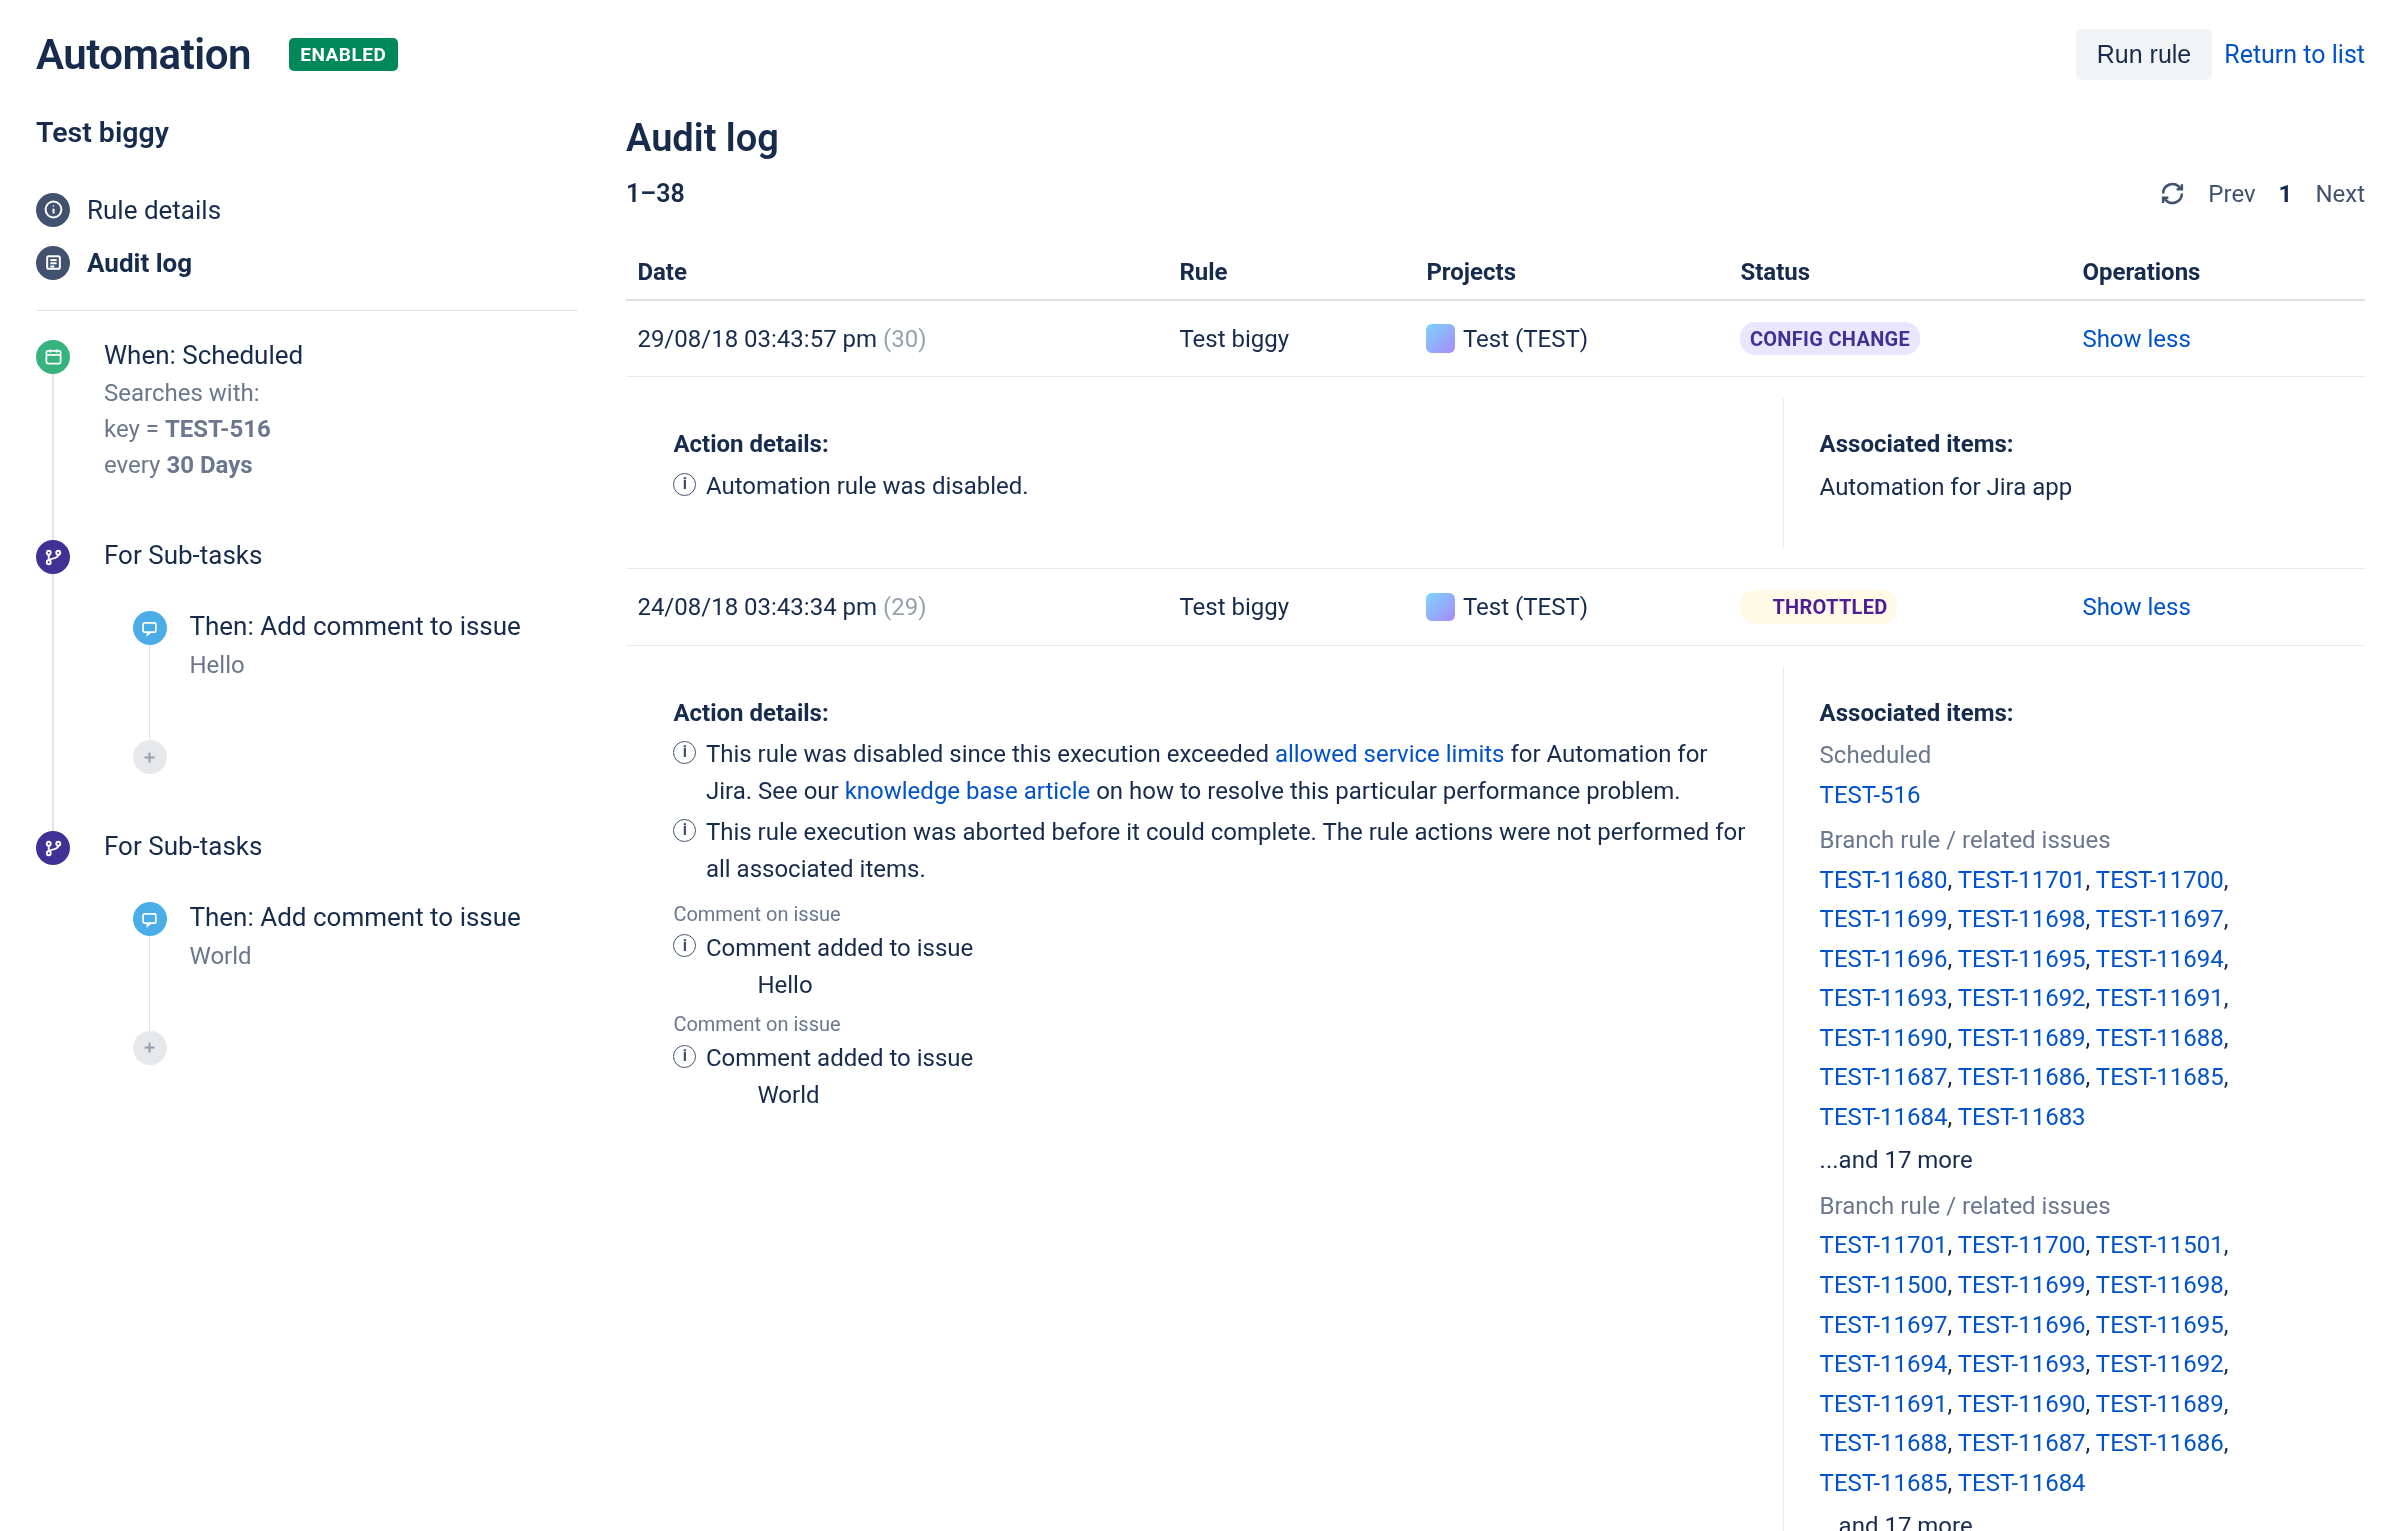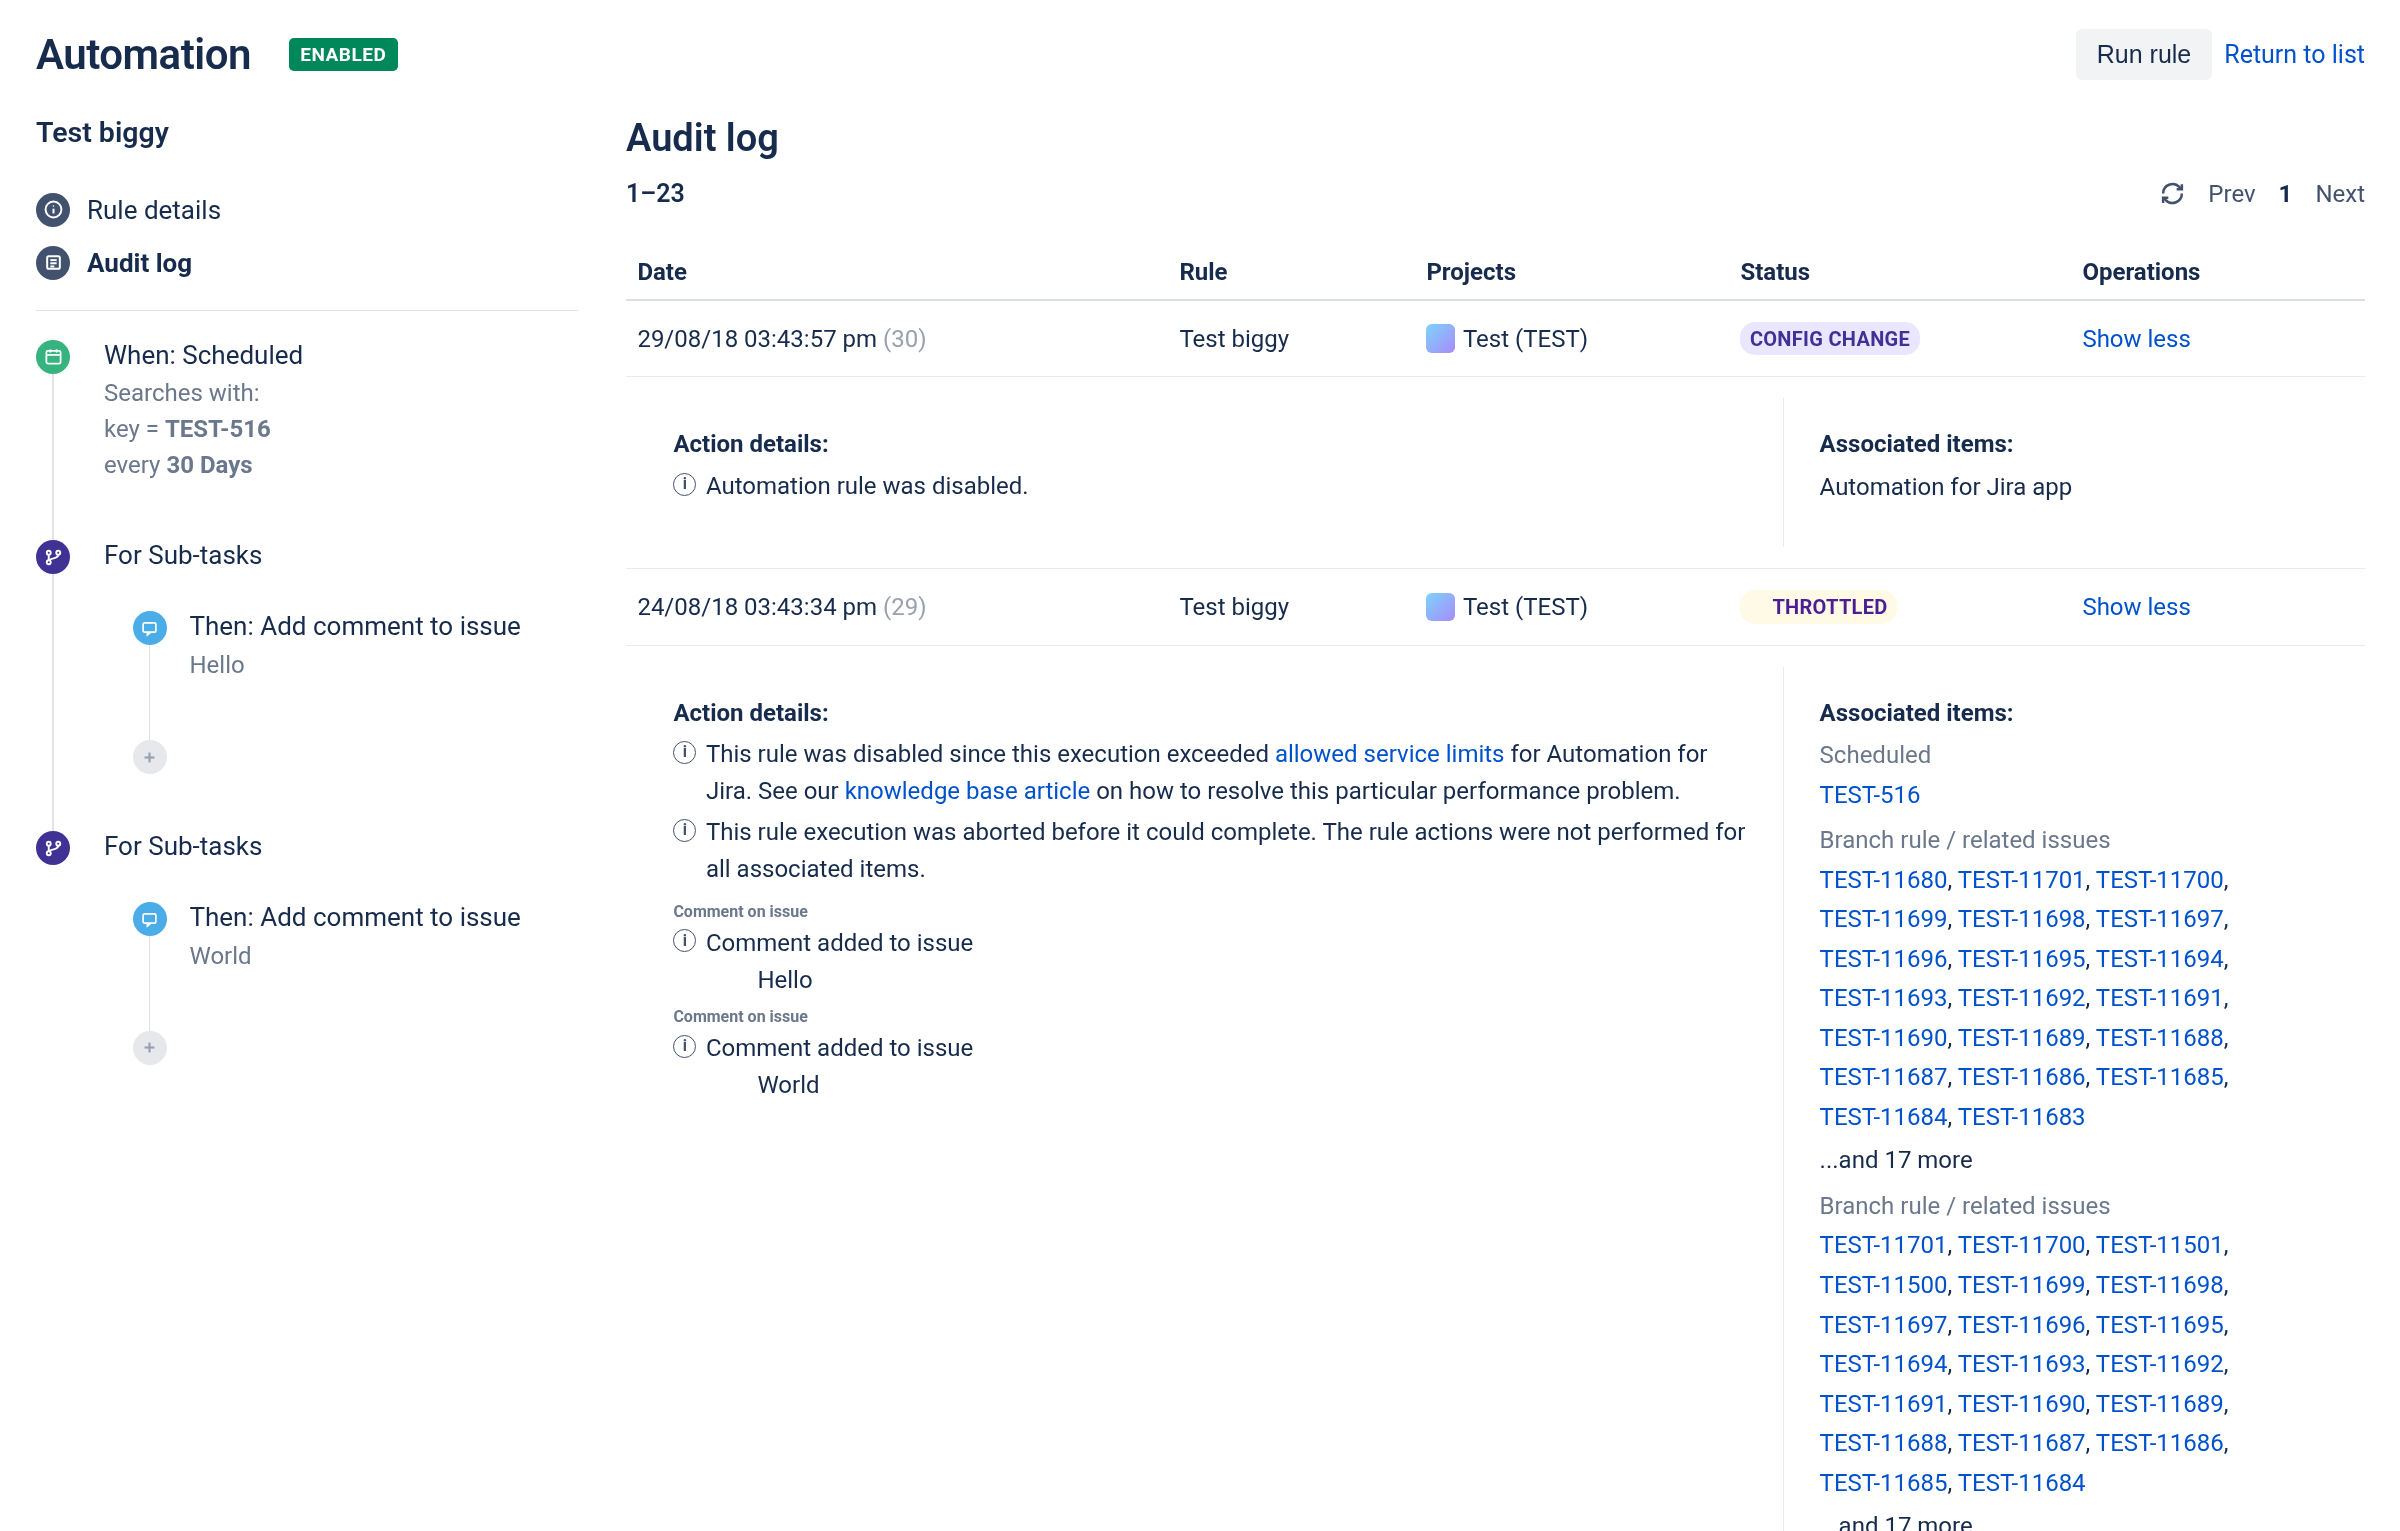--- a/index.html
+++ b/index.html
@@ -79,21 +79,21 @@
   .lozenge.throttled { background:#FFFAE6; color:#4c1d95;padding-left:32px;}
   .op-link { color:#0052CC; cursor:pointer;}
 
   .detail-row td { padding:0; border-bottom:1.9px solid #e9ebef;}
   .detail-wrap { display:flex; }
   .detail-left { flex:1; padding: 32px 28.5px 38px 36px; }
   .detail-right { width: 571px; padding: 32px 19px 38px 36px; border-left: 1.9px solid #e9ebef;}
   .detail-h { font-size:24px; font-weight:700; color:#172B4D; margin-bottom: 9.5px;}
   .detail-line { display:flex; align-items:flex-start; gap:9.5px; font-size:24px; color:#172B4D; line-height:1.55; margin-bottom:3.8px;}
   .info-icon { width:23px; height:23px; border:1.9px solid #42526E; border-radius:50%; display:inline-flex; align-items:center; justify-content:center; font-size:16px; font-weight:700; color:#42526E; flex-shrink:0; margin-top:4.8px;}
-  .section-sub { font-size:16px; color:#6B778C; margin: 13.3px 0 3.8px 0; font-weight: bold;}
+  .section-sub { font-size:20px; color:#6B778C; margin: 13.3px 0 3.8px 0;}
   .indent { margin-left: 84px; font-size:24px;}
   .assoc-list { font-size:24px; line-height:1.65;}
   .assoc-cat { color:#6B778C; margin-top:5.7px;}
   .assoc-links a {white-space:nowrap;}
   .more-text { color:#172B4D; margin-top:3.8px;}
 
   svg { display:block; }
 </style>
 </head>
 <body>
@@ -217,21 +217,21 @@
               </svg>
           </span>
         </div>
       </div>
     </div>
   </div>
 
   <div class="main">
     <div class="main-title">Audit log</div>
     <div class="pager-row">
-      <div class="pager-count">1–23</div>
+      <div class="pager-count">1–38</div>
       <div class="pager-controls">
         <span class="refresh-icon">
           <svg width="25" height="25" viewBox="0 0 24 24" fill="none" stroke="#42526E" stroke-width="2.4">
               <path d="M3 12a9 9 0 0 1 15.5-6.3L21 8"></path>
               <path d="M21 3v5h-5"></path>
               <path d="M21 12a9 9 0 0 1-15.5 6.3L3 16"></path>
               <path d="M3 21v-5h5"></path>
             </svg>
         </span>
         <span style="cursor:pointer;">Prev</span>

